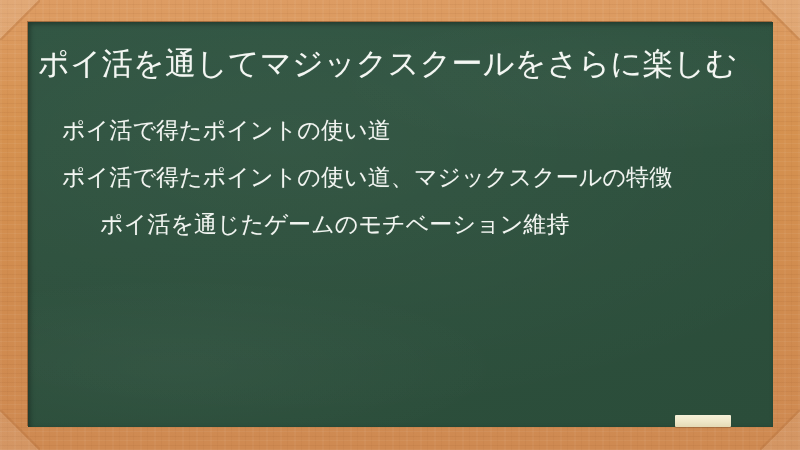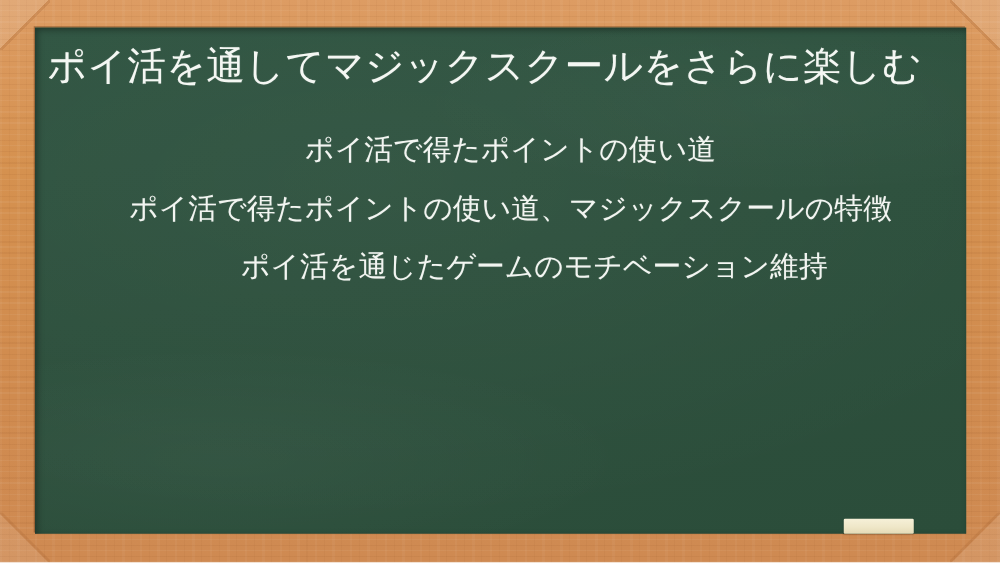--- a/index.html
+++ b/index.html
@@ -108,42 +108,41 @@
     pointer-events: none;
     background:
       radial-gradient(ellipse 60% 30% at 20% 85%, rgba(255,255,255,0.030) 0%, rgba(0,0,0,0) 75%),
       radial-gradient(ellipse 55% 25% at 80% 15%, rgba(255,255,255,0.022) 0%, rgba(0,0,0,0) 75%);
   }
 
   
   #board-content {
     position: absolute;
     left: 0;
-    top: 0;
+    top: 11px;
     width: 745px;
     padding: 8px 18px 0 8px;
     box-sizing: border-box;
   }
 
   #page-title {
     color: #f4f7f3;
     font-size: 31px;
     line-height: 1.47;
     letter-spacing: 0.2px;
     font-weight: 400;
     margin: 0;
     padding: 0 2px;
     text-shadow: 0 0 1px rgba(255,255,255,0.28);
   }
 
   #topic-list {
     list-style: none;
     margin: 26px 0 0 0;
     padding: 0 0 0 26px;
-    text-align: center;
   }
   .topic-item {
     color: #f2f5f1;
     font-size: 23px;
     line-height: 1.48;
     letter-spacing: 0.1px;
     margin: 0 0 13px 0;
     padding: 0;
     text-shadow: 0 0 1px rgba(255,255,255,0.22);
   }

